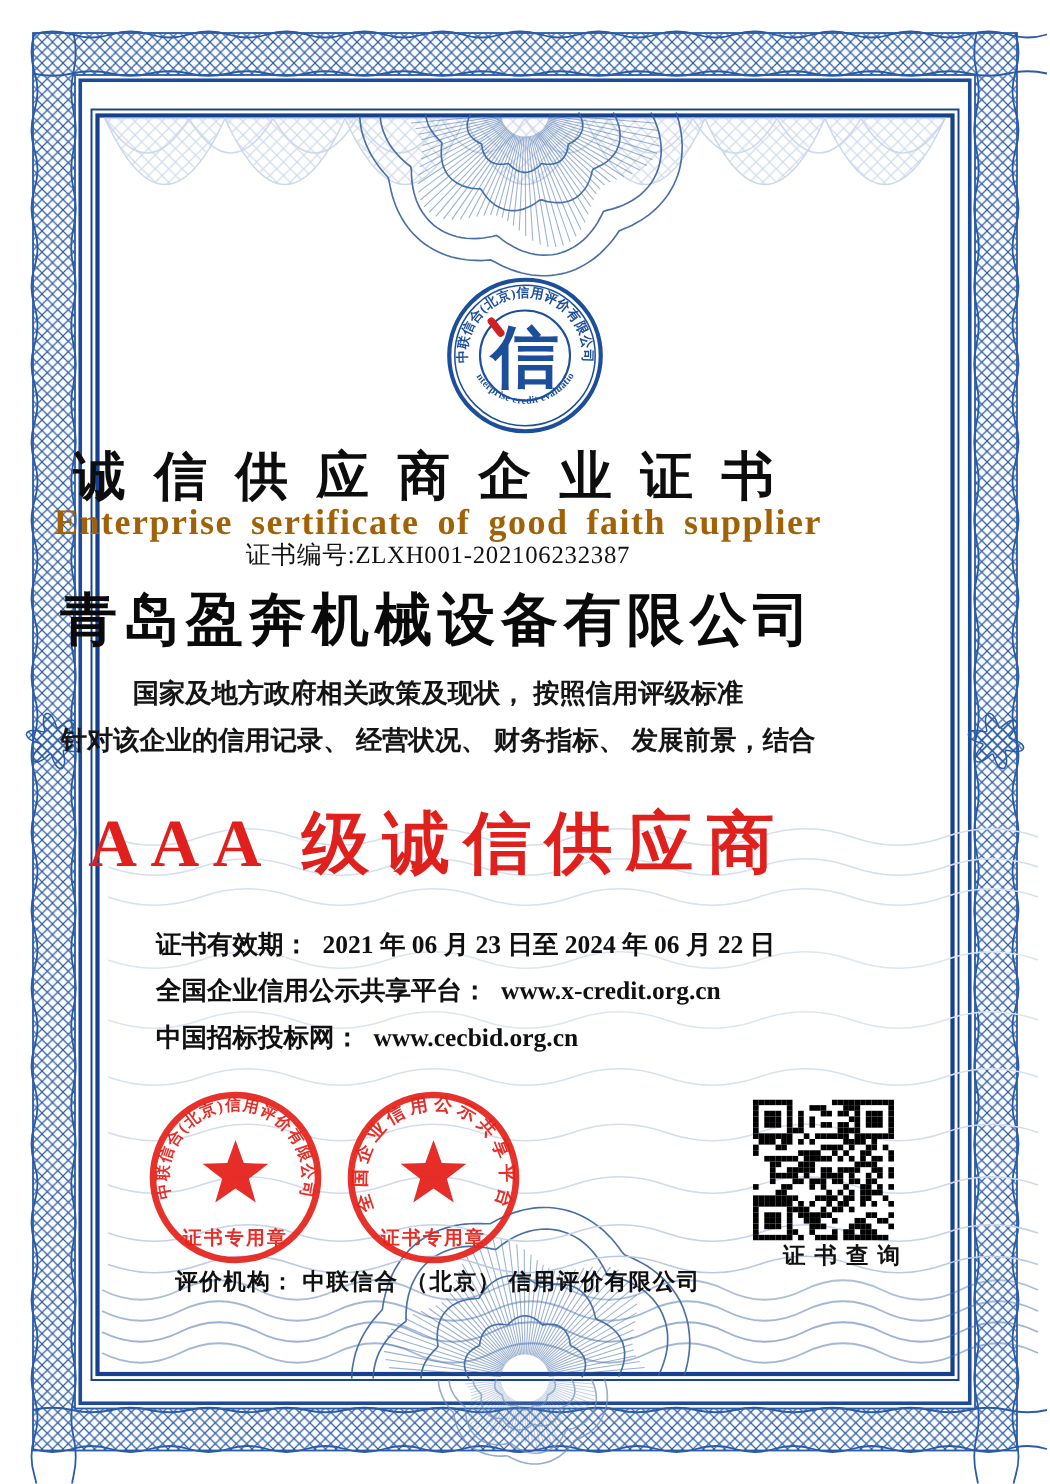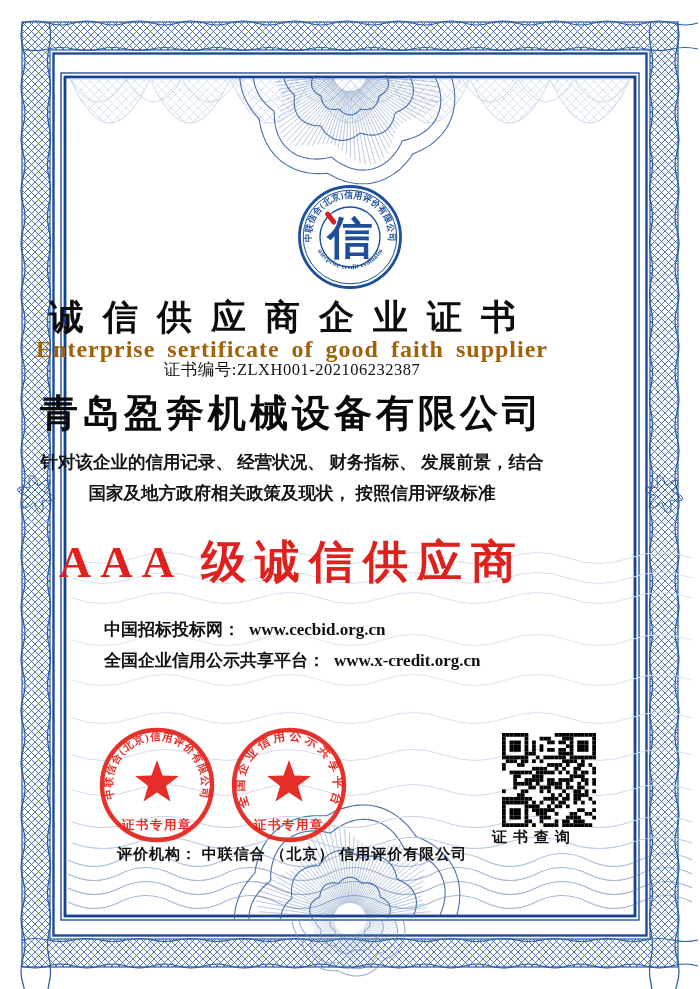--- a/index.html
+++ b/index.html
@@ -15,21 +15,21 @@
   #certno{top:359px;font-size:16.5px;font-weight:normal;color:#111;letter-spacing:.5px;}
   #company{top:388px;font-size:38px;font-weight:bold;color:#0a0a0a;letter-spacing:4px;
            font-family:"DejaVu Sans","Liberation Sans",sans-serif;}
   #body-par{top:447px;font-size:17.5px;font-weight:bold;color:#151515;line-height:31px;}
   #rating{top:532px;font-size:45px;font-weight:bold;color:#e0201d;letter-spacing:9px;}
   #info{left:104px;top:614px;font-size:17px;font-weight:bold;color:#101010;line-height:31px;}
   #info .value{margin-left:9px;}
   .seal{top:726px;width:118px;height:118px;z-index:7;}
   #seal-left{left:98px;} #seal-right{left:230px;}
   #qr{left:502px;top:733px;width:94px;height:94px;z-index:7;}
-  #qr-caption{left:492px;top:828px;width:114px;text-align:left;font-size:15px;
+  #qr-caption{left:492px;top:828px;width:114px;text-align:right;font-size:15px;
               font-weight:bold;color:#111;letter-spacing:6px;}
   #footer{top:845px;font-size:15px;font-weight:bold;color:#101010;letter-spacing:1px;}
 </style>
 </head>
 <body>
 
 <svg id="frame" class="abs" viewBox="0 0 700 989" xmlns="http://www.w3.org/2000/svg">
   <defs>
     <pattern id="lat" width="7" height="7" patternUnits="userSpaceOnUse">
       <path d="M0,0 L7,7 M7,0 L0,7" stroke="#2a5ba6" stroke-width="0.8" fill="none"></path>
@@ -278,31 +278,34 @@
   <rect x="31" y="27" width="5" height="15" rx="2.4" fill="#d42023" transform="rotate(-38 33 34)"></rect>
 </svg>
 
 <div id="title-cn" class="abs center content">诚信供应商企业证书</div>
 <div id="title-en" class="abs center content">Enterprise sertificate of good faith supplier</div>
 <div id="certno" class="abs center content">
   <span>证书编号:</span><span>ZLXH001-202106232387</span>
 </div>
 <div id="company" class="abs center content">青岛盈奔机械设备有限公司</div>
 <div id="body-par" class="abs center content">
+  <div>国家及地方政府相关政策及现状， 按照信用评级标准</div>
   <div>针对该企业的信用记录、 经营状况、 财务指标、 发展前景，结合</div>
-  <div>国家及地方政府相关政策及现状， 按照信用评级标准</div>
 </div>
 <div id="rating" class="abs center content">AAA 级诚信供应商</div>
 
 <div id="info" class="abs content">
   <div>
-    <span>中国招标投标网：</span><span class="value">www.cecbid.org.cn</span>
+    <span>证书有效期：</span><span class="value">2021 年 06 月 23 日至 2024 年 06 月 22 日</span>
   </div>
   <div>
     <span>全国企业信用公示共享平台：</span><span class="value">www.x-credit.org.cn</span>
+  </div>
+  <div>
+    <span>中国招标投标网：</span><span class="value">www.cecbid.org.cn</span>
   </div>
 </div>
 
 <svg id="seal-left" class="abs seal" viewBox="0 0 118 118" xmlns="http://www.w3.org/2000/svg">
   <defs>
       <path id="sealArcL" d="M18.2,78 A45,45 0 1,1 99.8,78" fill="none"></path>
     </defs>
   <circle cx="59" cy="59" r="55" fill="none" stroke="#e5221c" stroke-width="4.4" opacity="0.93"></circle>
   <polygon class="seal-star" fill="#e5221c" opacity="0.95" points="59.0,34.0 64.5,49.4 80.9,49.9 67.9,59.9 72.5,75.6 59.0,66.4 45.5,75.6 50.1,59.9 37.1,49.9 53.5,49.4"></polygon>
   <text font-size="10.4" font-weight="bold" fill="#e5221c" letter-spacing="1" font-family="'Liberation Serif',serif" opacity="0.95">

